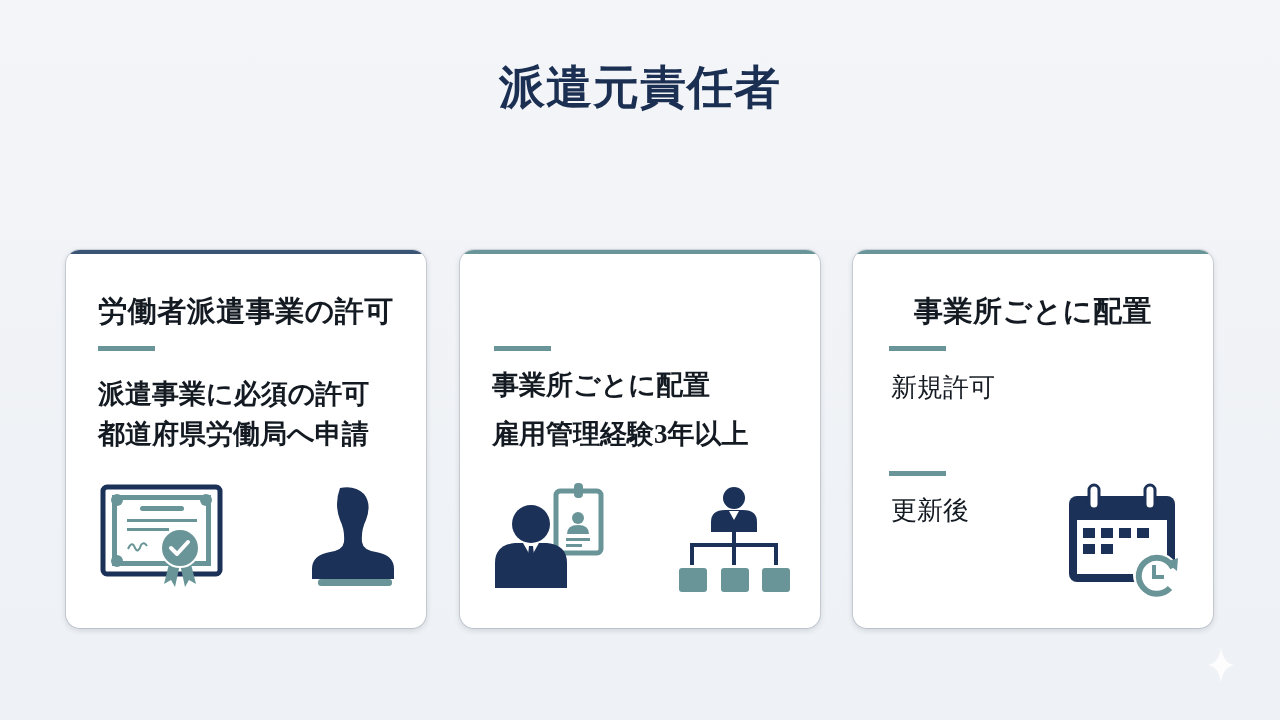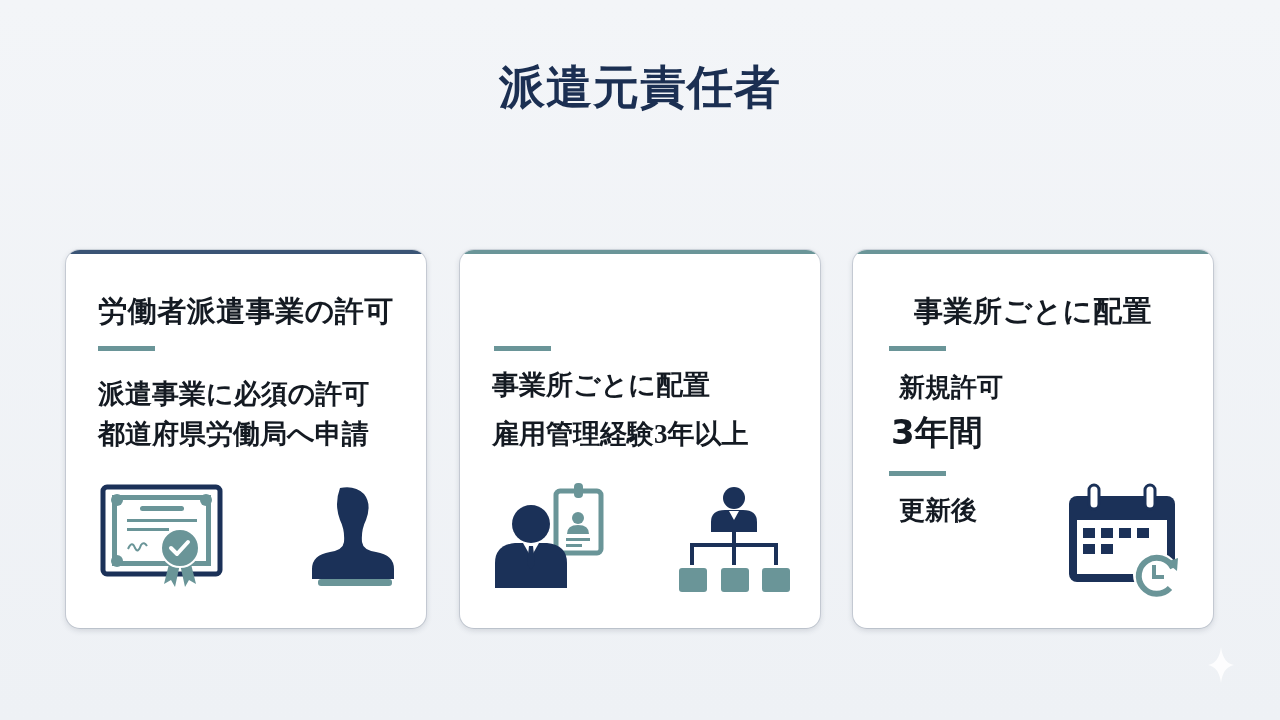--- a/index.html
+++ b/index.html
@@ -33,21 +33,21 @@
     position:absolute; top:42px; left:0; width:100%; text-align:center;
     font-size:29px; font-weight:bold; color:#141a22; letter-spacing:0.5px;
   }
   .divider {
     position:absolute; width:57px; height:5px; background:#6a9598;
   }
   .body-text {
     position:absolute; left:32px; font-size:27px; line-height:48px;
     color:#141a22; font-weight:bold; white-space:nowrap;
   }
-  .period-label { position:absolute; left:38px; font-size:26px; font-weight:bold; color:#141a22;margin-left:8px; }
+  .period-label { position:absolute; left:38px; font-size:26px; font-weight:normal; color:#141a22; }
   .period-value { position:absolute; left:38px; font-size:34px; font-weight:bold; color:#141a22; }
   .icon { position:absolute; }
   .sparkle { position:absolute; left:1208px; top:647px; }
 </style>
 </head>
 <body>
 
 <div class="title">
   <div>派遣元責任者</div>
 </div>
@@ -110,21 +110,20 @@
     <rect x="3" y="88" width="28" height="24" rx="3" fill="#6a9598"></rect>
     <rect x="45" y="88" width="28" height="24" rx="3" fill="#6a9598"></rect>
     <rect x="86" y="88" width="28" height="24" rx="3" fill="#6a9598"></rect>
   </svg>
 </div>
 
 <div class="card teal c3">
   <div class="card-title">事業所ごとに配置</div>
   <div class="divider" style="left:36px; top:96px;"></div>
   <div class="period-label" style="top:120px;">新規許可</div>
-  <div class="period-value" style="top:160px;">3年間</div>
   <div class="divider" style="left:36px; top:221px;"></div>
   <div class="period-label" style="top:243px;">更新後</div>
 
   <svg class="icon" style="left:210px; top:232px;" width="120" height="120" viewBox="0 0 120 120">
     <rect x="6" y="14" width="106" height="86" rx="8" fill="#1b3158"></rect>
     <rect x="14" y="38" width="90" height="54" fill="#fff"></rect>
     <rect x="26" y="3" width="10" height="24" rx="5" fill="#fff" stroke="#1b3158" stroke-width="3"></rect>
     <rect x="82" y="3" width="10" height="24" rx="5" fill="#fff" stroke="#1b3158" stroke-width="3"></rect>
     <rect x="20" y="46" width="12" height="10" fill="#1b3158"></rect>
     <rect x="38" y="46" width="12" height="10" fill="#1b3158"></rect>

